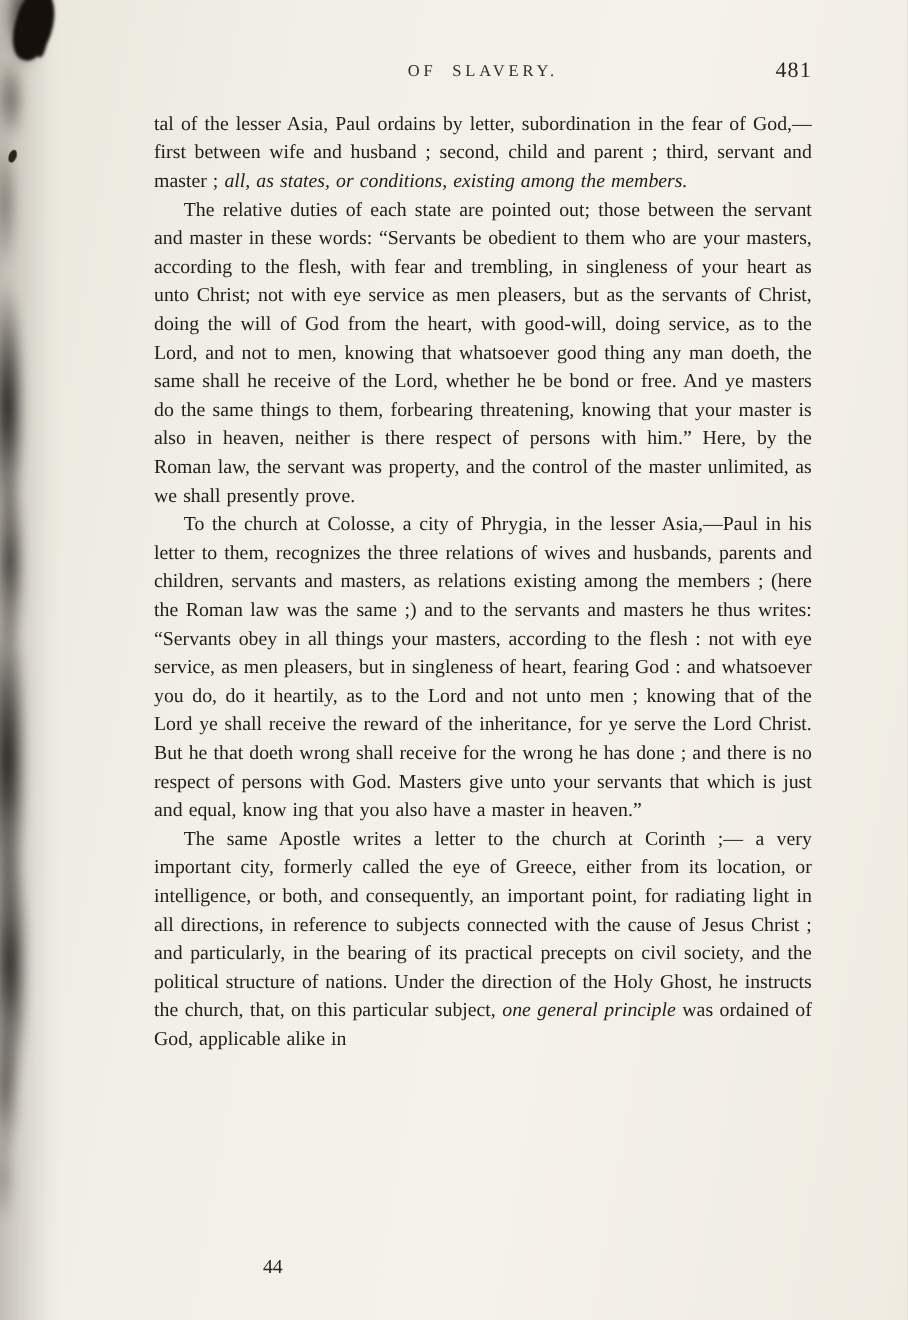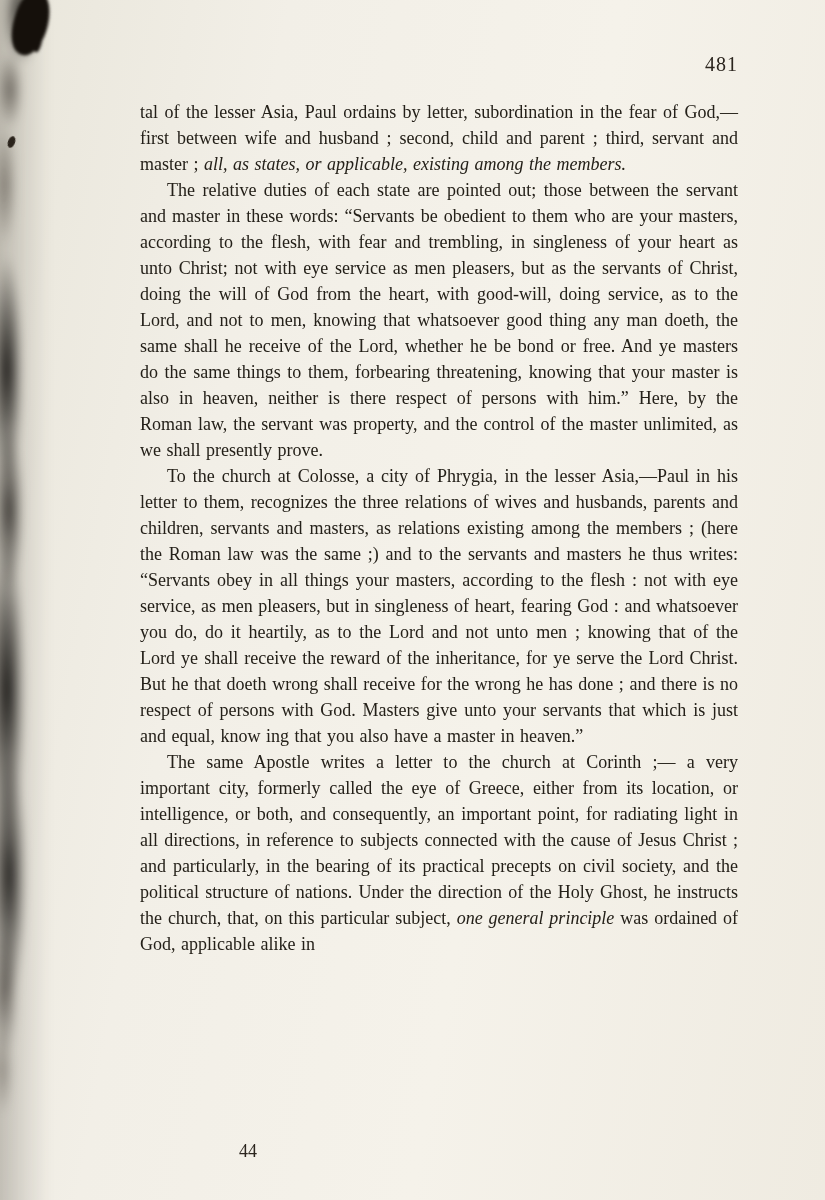--- a/index.html
+++ b/index.html
@@ -124,25 +124,26 @@
 </head>
 <body>
 
 <div class="page">
 
   <div class="scan-edge"></div>
   <div class="ink-mark"></div>
   <div class="margin-speck"></div>
 
   <div class="running-header">
+    <span class="header-title">OF SLAVERY.</span>
     <span class="page-number">481</span>
   </div>
 
   <div class="body-text" id="body-text">
-      <p class="para"><span>tal of the lesser Asia, Paul ordains by letter, subordination in the fear of God,—first between wife and husband ; second, child and parent ; third, servant and master ; </span><span class="it">all, as states, or applicable, existing among the members.</span></p>
+      <p class="para"><span>tal of the lesser Asia, Paul ordains by letter, subordination in the fear of God,—first between wife and husband ; second, child and parent ; third, servant and master ; </span><span class="it">all, as states, or conditions, existing among the members.</span></p>
       <p class="para indent"><span>The relative duties of each state are pointed out; those between the servant and master in these words: “Servants be obedient to them who are your masters, according to the flesh, with fear and trembling, in singleness of your heart as unto Christ; not with eye service as men pleasers, but as the servants of Christ, doing the will of God from the heart, with good-will, doing service, as to the Lord, and not to men, knowing that whatsoever good thing any man doeth, the same shall he receive of the Lord, whether he be bond or free. And ye masters do the same things to them, forbearing threatening, knowing that your master is also in heaven, neither is there respect of persons with him.” Here, by the Roman law, the servant was property, and the control of the master unlimited, as we shall presently prove.</span></p>
       <p class="para indent"><span>To the church at Colosse, a city of Phrygia, in the lesser Asia,—Paul in his letter to them, recognizes the three relations of wives and husbands, parents and children, servants and masters, as relations existing among the members ; (here the Roman law was the same ;) and to the servants and masters he thus writes: “Servants obey in all things your masters, according to the flesh : not with eye service, as men pleasers, but in singleness of heart, fearing God : and whatsoever you do, do it heartily, as to the Lord and not unto men ; knowing that of the Lord ye shall receive the reward of the inheritance, for ye serve the Lord Christ. But he that doeth wrong shall receive for the wrong he has done ; and there is no respect of persons with God. Masters give unto your servants that which is just and equal, know ing that you also have a master in heaven.”</span></p>
       <p class="para indent"><span>The same Apostle writes a letter to the church at Corinth ;— a very important city, formerly called the eye of Greece, either from its location, or intelligence, or both, and consequently, an important point, for radiating light in all directions, in reference to subjects connected with the cause of Jesus Christ ; and particularly, in the bearing of its practical precepts on civil society, and the political structure of nations. Under the direction of the Holy Ghost, he instructs the church, that, on this particular subject, </span><span class="it">one general principle</span><span> was ordained of God, applicable alike in</span></p>
     </div>
 
   <div class="signature">44</div>
 
 </div>
 
 </body></html>

